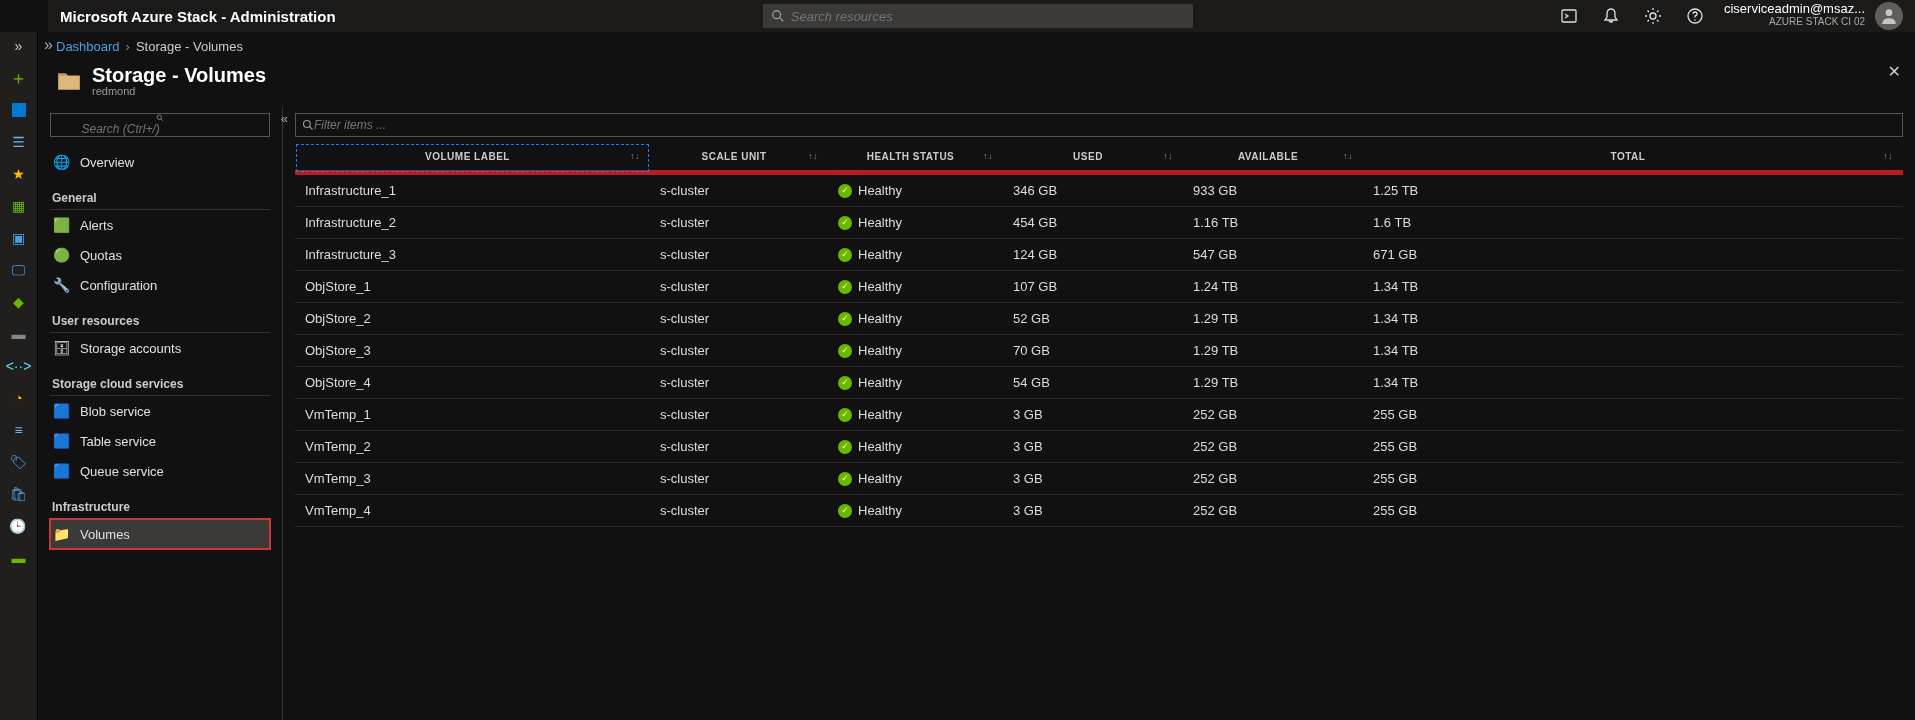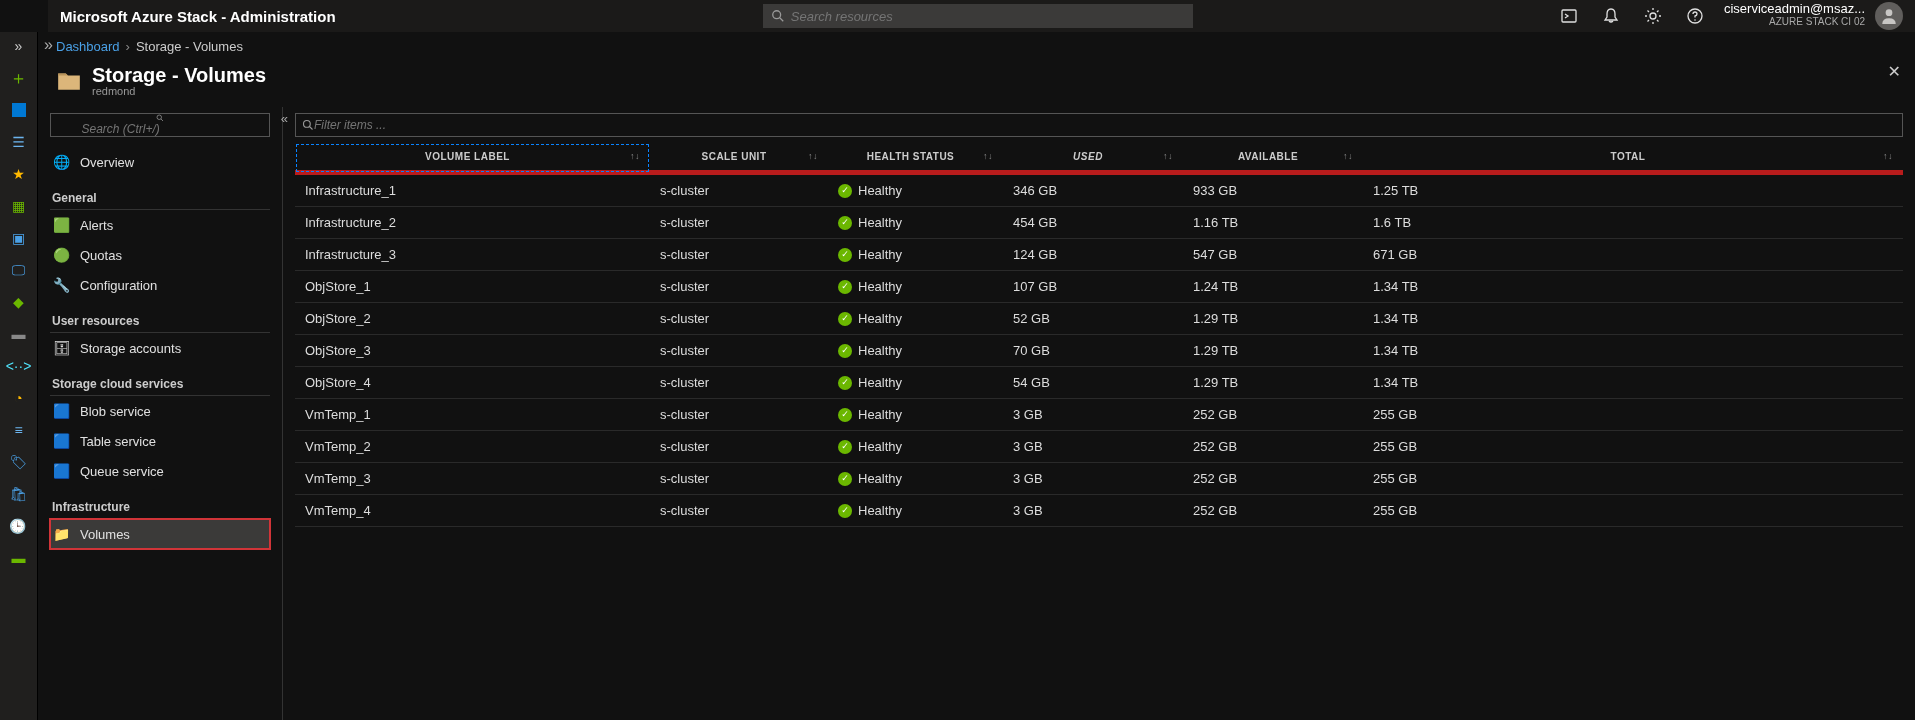--- a/index.html
+++ b/index.html
@@ -65,21 +65,21 @@
   th.sortable .sort-ind { float: right; font-size: 9px; color: #888; }
   th.active-sort { outline: 1px dashed #0a84ff; outline-offset: -2px; }
   td { padding: 8px 10px; border-bottom: 1px solid #2a2a2a; font-size: 13px; color: #ddd; }
   .health-cell { display: flex; align-items: center; gap: 6px; }
   .health-dot { width: 14px; height: 14px; border-radius: 50%; background: #6bb700; display:flex; align-items:center; justify-content:center; }
   .health-dot::after { content:"✓"; color:#fff; font-size:9px; line-height:1; }
 
   .col-label { width: 355px; }
   .col-scale { width: 178px; }
   .col-health { width: 175px; }
-  .col-used { width: 180px; font-style: italic; }
+  .col-used { width: 180px; }
   .col-avail { width: 180px; }
 </style>
 </head>
 <body>
 
 <div class="topbar">
   <div class="app-title">Microsoft Azure Stack - Administration</div>
   <div class="topbar-spacer1"></div>
   <div class="search-box">
     <svg class="search-icon" viewBox="0 0 16 16">

